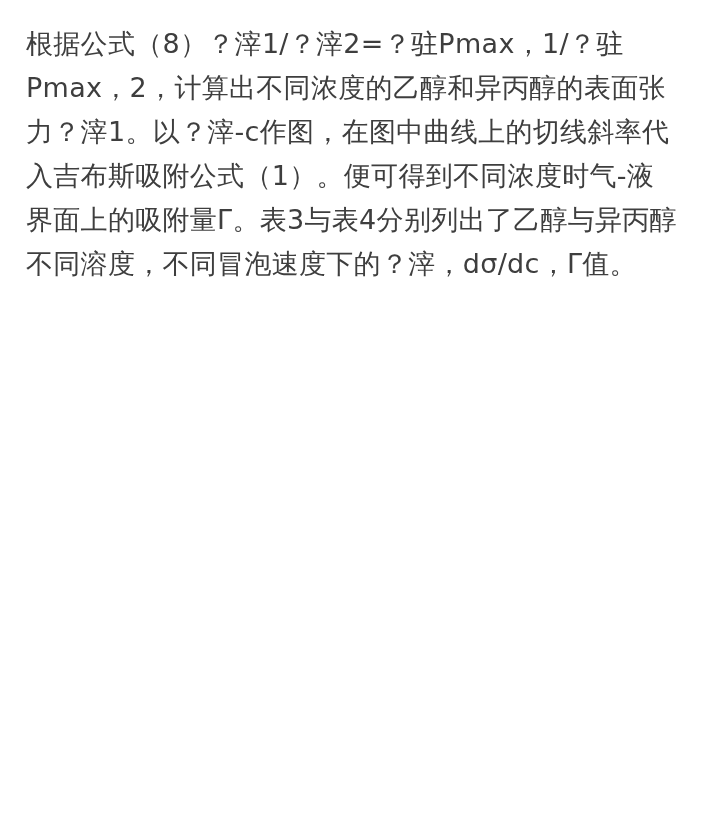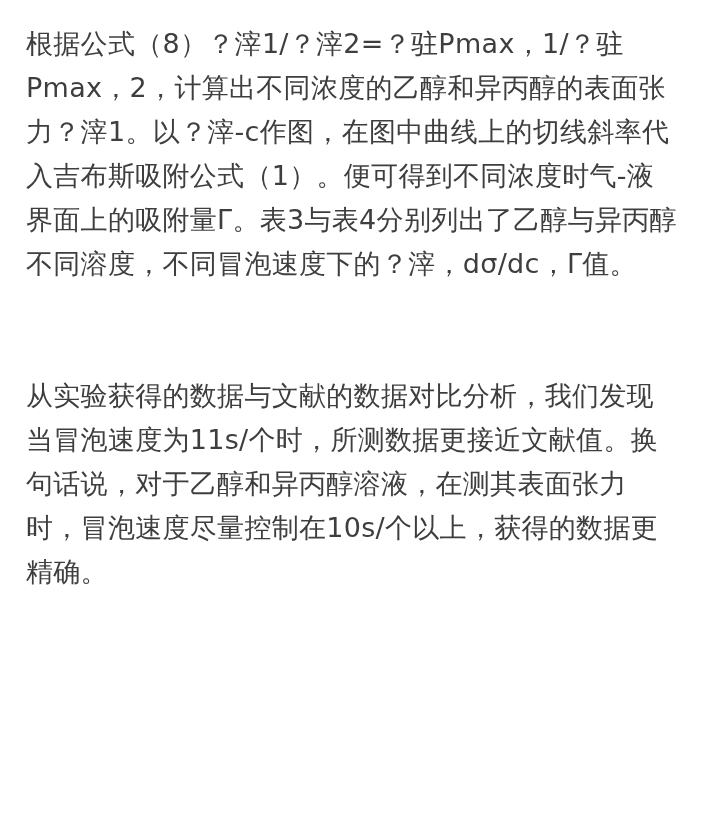--- a/index.html
+++ b/index.html
@@ -38,14 +38,13 @@
     height: 44px;
   }
 </style>
 </head>
 <body>
 
 <div class="page">
   <p class="para">根据公式（8）？滓1/？滓2=？驻Pmax，1/？驻Pmax，2，计算出不同浓度的乙醇和异丙醇的表面张力？滓1。以？滓-c作图，在图中曲线上的切线斜率代入吉布斯吸附公式（1）。便可得到不同浓度时气-液界面上的吸附量Γ。表3与表4分别列出了乙醇与异丙醇不同溶度，不同冒泡速度下的？滓，dσ/dc，Γ值。</p>
   <div class="gap"></div>
   <div class="gap-small"></div>
-  <p class="para">从实验获得的数据与文献的数据对比分析，我们发现当冒泡速度为11s/个时，所测数据更接近文献值。换句话说，对于乙醇和异丙醇溶液，在测其表面张力时，冒泡速度尽量控制在10s/个以上，获得的数据更精确。</p>
 </div>
 
 </body></html>

